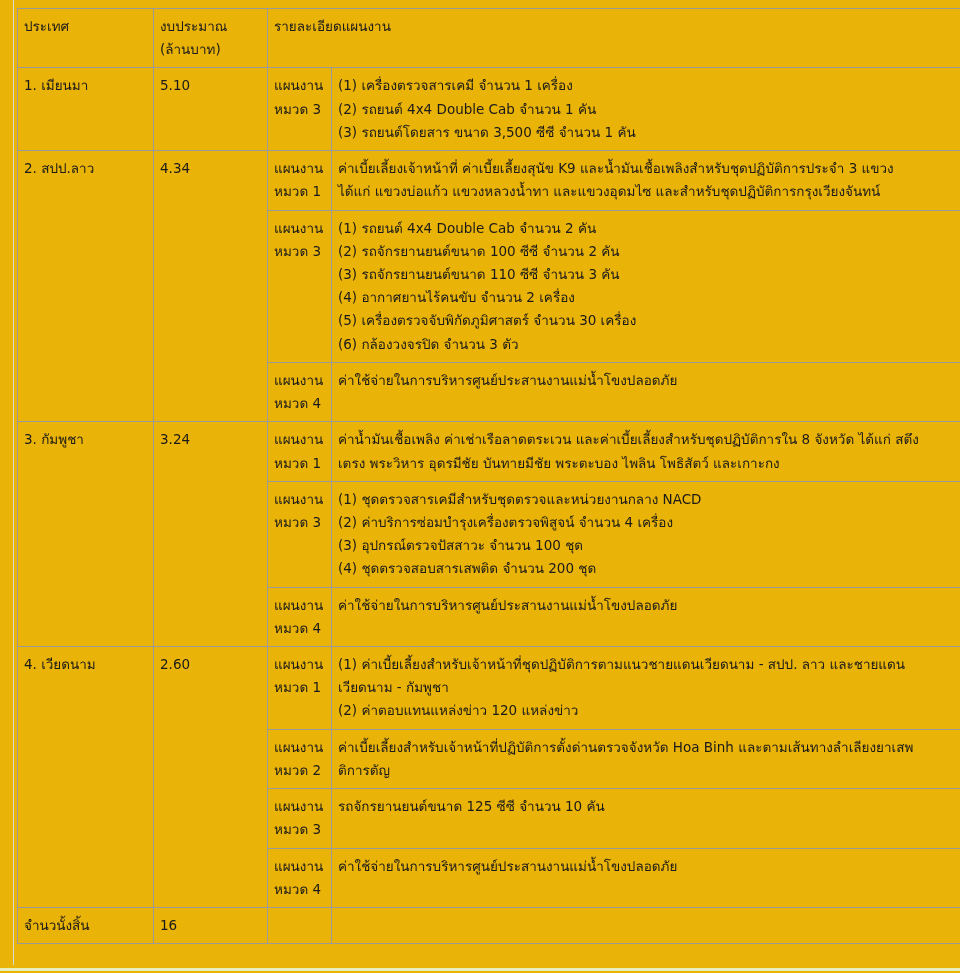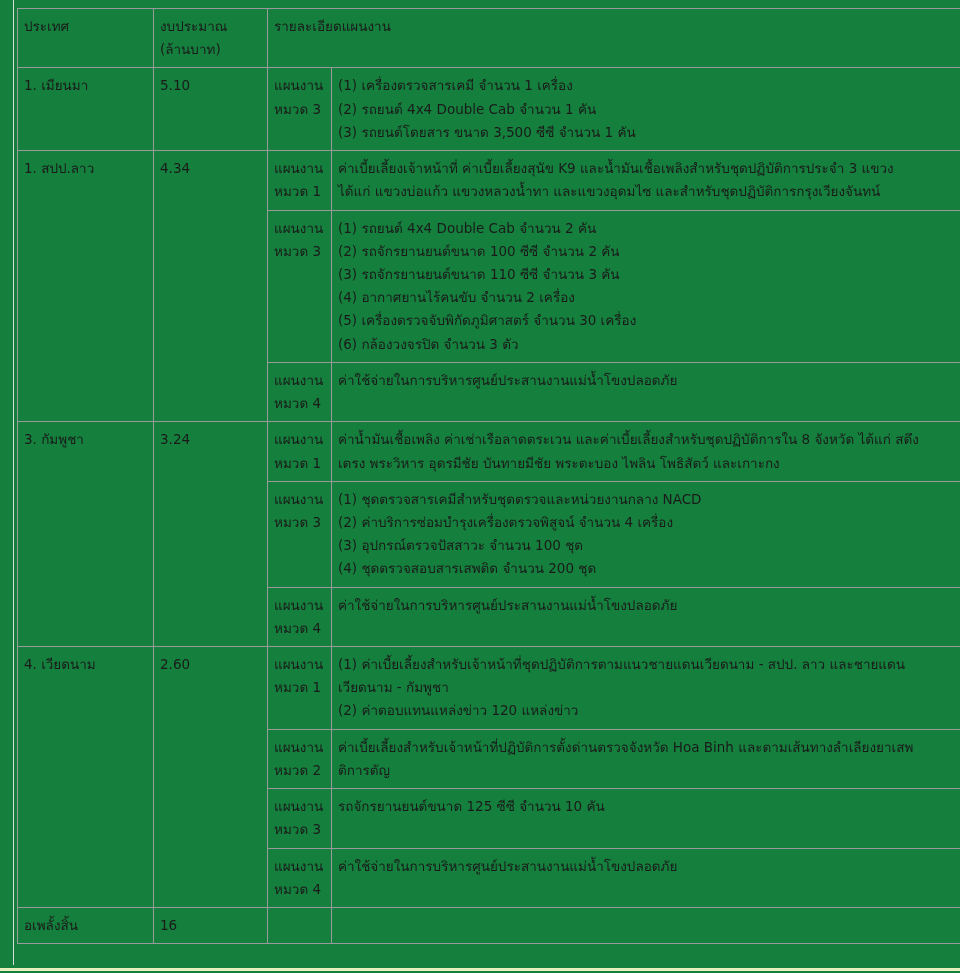--- a/index.html
+++ b/index.html
@@ -14,21 +14,21 @@
     font-family: "DejaVu Sans", "Liberation Sans", sans-serif;
     color: #1a1a1a;
     position: relative;
     overflow: hidden;
   }
   #page {
     position: absolute;
     left: 0; top: 0;
     width: 960px;
     height: 973px;
-    background: #15803d;
+    background: #eab308;
   }
   
   #left-rule {
     position: absolute;
     left: 13px;
     top: 0;
     width: 1px;
     height: 965px;
     background: #d9d9d9;
   }
@@ -118,21 +118,21 @@
               <span class="line">แผนงาน</span>
               <span class="line">หมวด 3</span>
             </td>
             <td class="detail">
               <span class="line">(1) เครื่องตรวจสารเคมี จำนวน 1 เครื่อง</span>
               <span class="line">(2) รถยนต์ 4x4 Double Cab จำนวน 1 คัน</span>
               <span class="line">(3) รถยนต์โดยสาร ขนาด 3,500 ซีซี จำนวน 1 คัน</span>
             </td>
           </tr>
           <tr>
-            <td class="country" rowspan="3"><span class="line">1. สปป.ลาว</span></td>
+            <td class="country" rowspan="3"><span class="line">2. สปป.ลาว</span></td>
             <td class="budget" rowspan="3"><span class="line">4.34</span></td>
             <td class="category">
               <span class="line">แผนงาน</span>
               <span class="line">หมวด 1</span>
             </td>
             <td class="detail">
               <span class="line">ค่าเบี้ยเลี้ยงเจ้าหน้าที่ ค่าเบี้ยเลี้ยงสุนัข K9 และน้ำมันเชื้อเพลิงสำหรับชุดปฏิบัติการประจำ 3 แขวง</span>
               <span class="line">ได้แก่ แขวงบ่อแก้ว แขวงหลวงน้ำทา และแขวงอุดมไซ และสำหรับชุดปฏิบัติการกรุงเวียงจันทน์</span>
             </td>
           </tr>
@@ -227,21 +227,21 @@
           <tr>
             <td class="category">
               <span class="line">แผนงาน</span>
               <span class="line">หมวด 4</span>
             </td>
             <td class="detail">
               <span class="line">ค่าใช้จ่ายในการบริหารศูนย์ประสานงานแม่น้ำโขงปลอดภัย</span>
             </td>
           </tr>
           <tr class="total">
-            <td class="country"><span class="line">อเพลั้งสิ้น</span></td>
+            <td class="country"><span class="line">จำนวนั้งสิ้น</span></td>
             <td class="budget"><span class="line">16</span></td>
             <td></td>
             <td></td>
           </tr>
         </tbody>
     </table>
   </div>
 
   <div id="bottom-rule"></div>
 </div>

